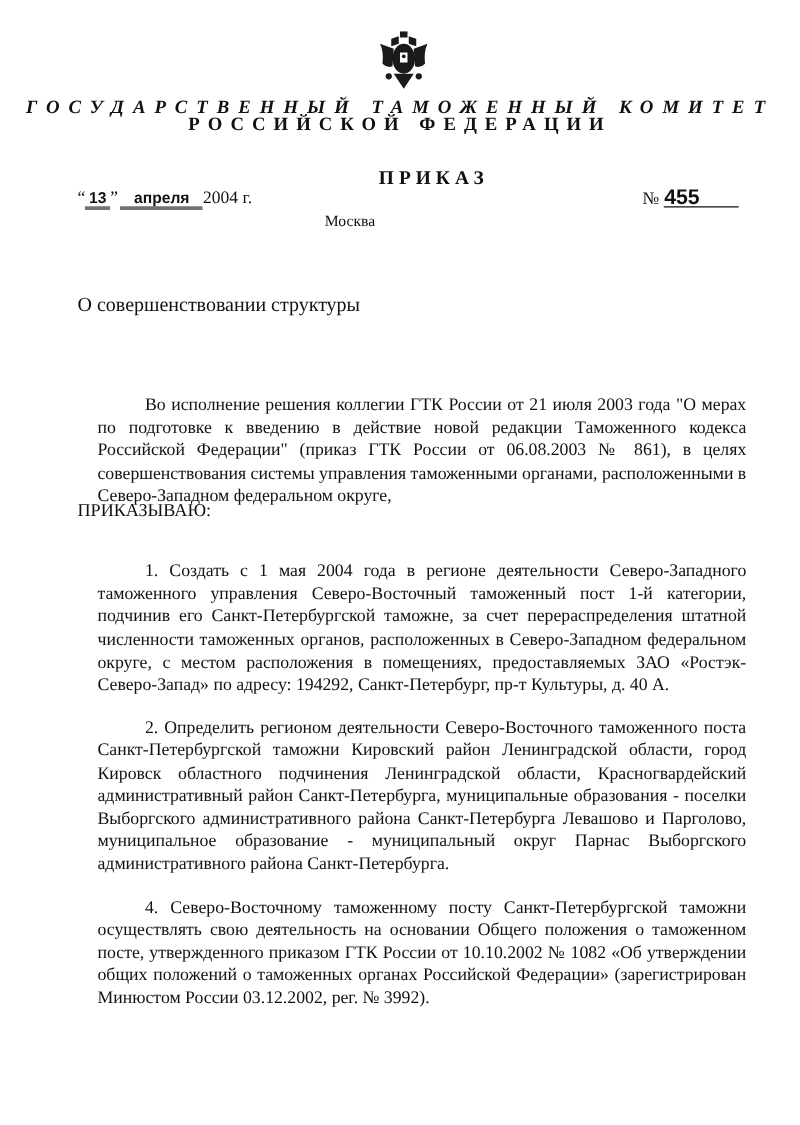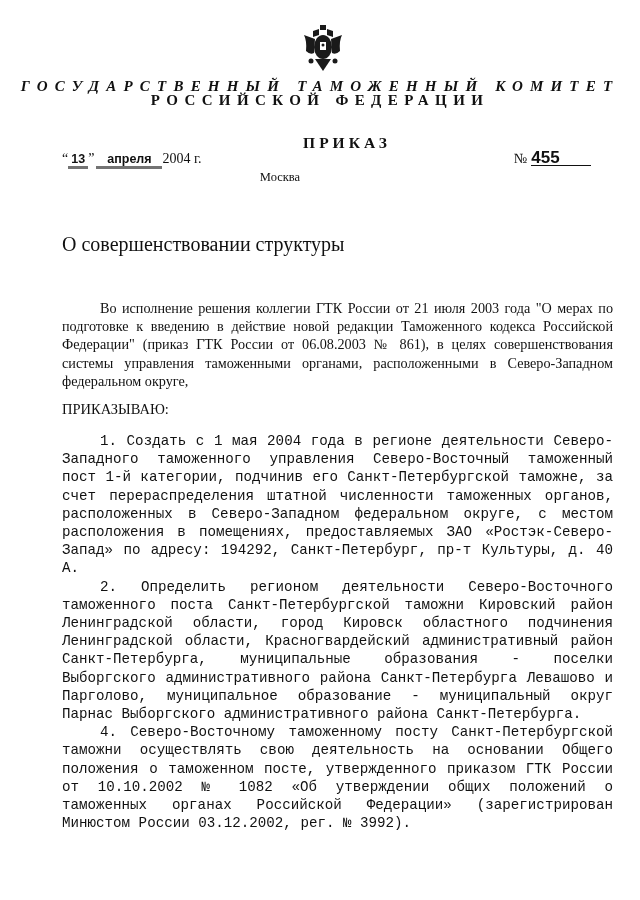--- a/index.html
+++ b/index.html
@@ -12,28 +12,28 @@
   .org2 { top: 92px; letter-spacing: 6.4px; }
   .title { position: absolute; left: 0; width: 640px; top: 134px; text-align: center;
            font-weight: bold; font-size: 15.5px; letter-spacing: 4px; padding-left: 27px; }
   .dateline { position: absolute; left: 62px; top: 151px; font-size: 14px; }
   .dateline .ul { display: inline-block; border-bottom: 3px solid #737373; font-family: "Liberation Sans", sans-serif;
                   font-weight: bold; font-size: 12.5px; text-align: center; line-height: 14px; }
   .num { position: absolute; left: 514px; top: 151px; font-size: 14px; }
   .num .ul { display: inline-block; width: 60px; border-bottom: 1px solid #111; margin-left: 4px;
              font-family: "Liberation Sans", sans-serif; font-weight: bold; font-size: 17px; line-height: 14px; }
   .city { position: absolute; left: 0; width: 560px; top: 170px; text-align: center; font-size: 12.5px; }
-  .subject { position: absolute; left: 62px; top: 235px; font-size: 20px; line-height: 19px; }
+  .subject { position: absolute; left: 62px; top: 235px; font-size: 16px; line-height: 19px; }
   .body { position: absolute; left: 62px; width: 551px; font-size: 14.2px; line-height: 18.2px;
           text-align: justify; }
-  .body p { margin: 0; text-indent: 38px; }
+  .body p { margin: 16px; text-indent: 38px; }
   .preamble { top: 299px; }
   .order-word { position: absolute; left: 62px; top: 401px; font-size: 14.5px; text-align: center; }
   .items { top: 432px; }
-  .items p { text-align: justify; text-align-last: left; font-family: Liberation Mono, monospace; }
+  .items p { text-align: justify; text-align-last: left; }
   .jl { text-align-last: justify; }
 </style>
 </head>
 <body>
 
 <svg class="emblem" viewBox="0 0 40 48">
   <g fill="#1a1a1a">
     <rect x="17" y="0" width="6" height="5"></rect>
     <path d="M10 6 L16 4 L16 10 L10 12 Z"></path>
     <path d="M30 6 L24 4 L24 10 L30 12 Z"></path>

